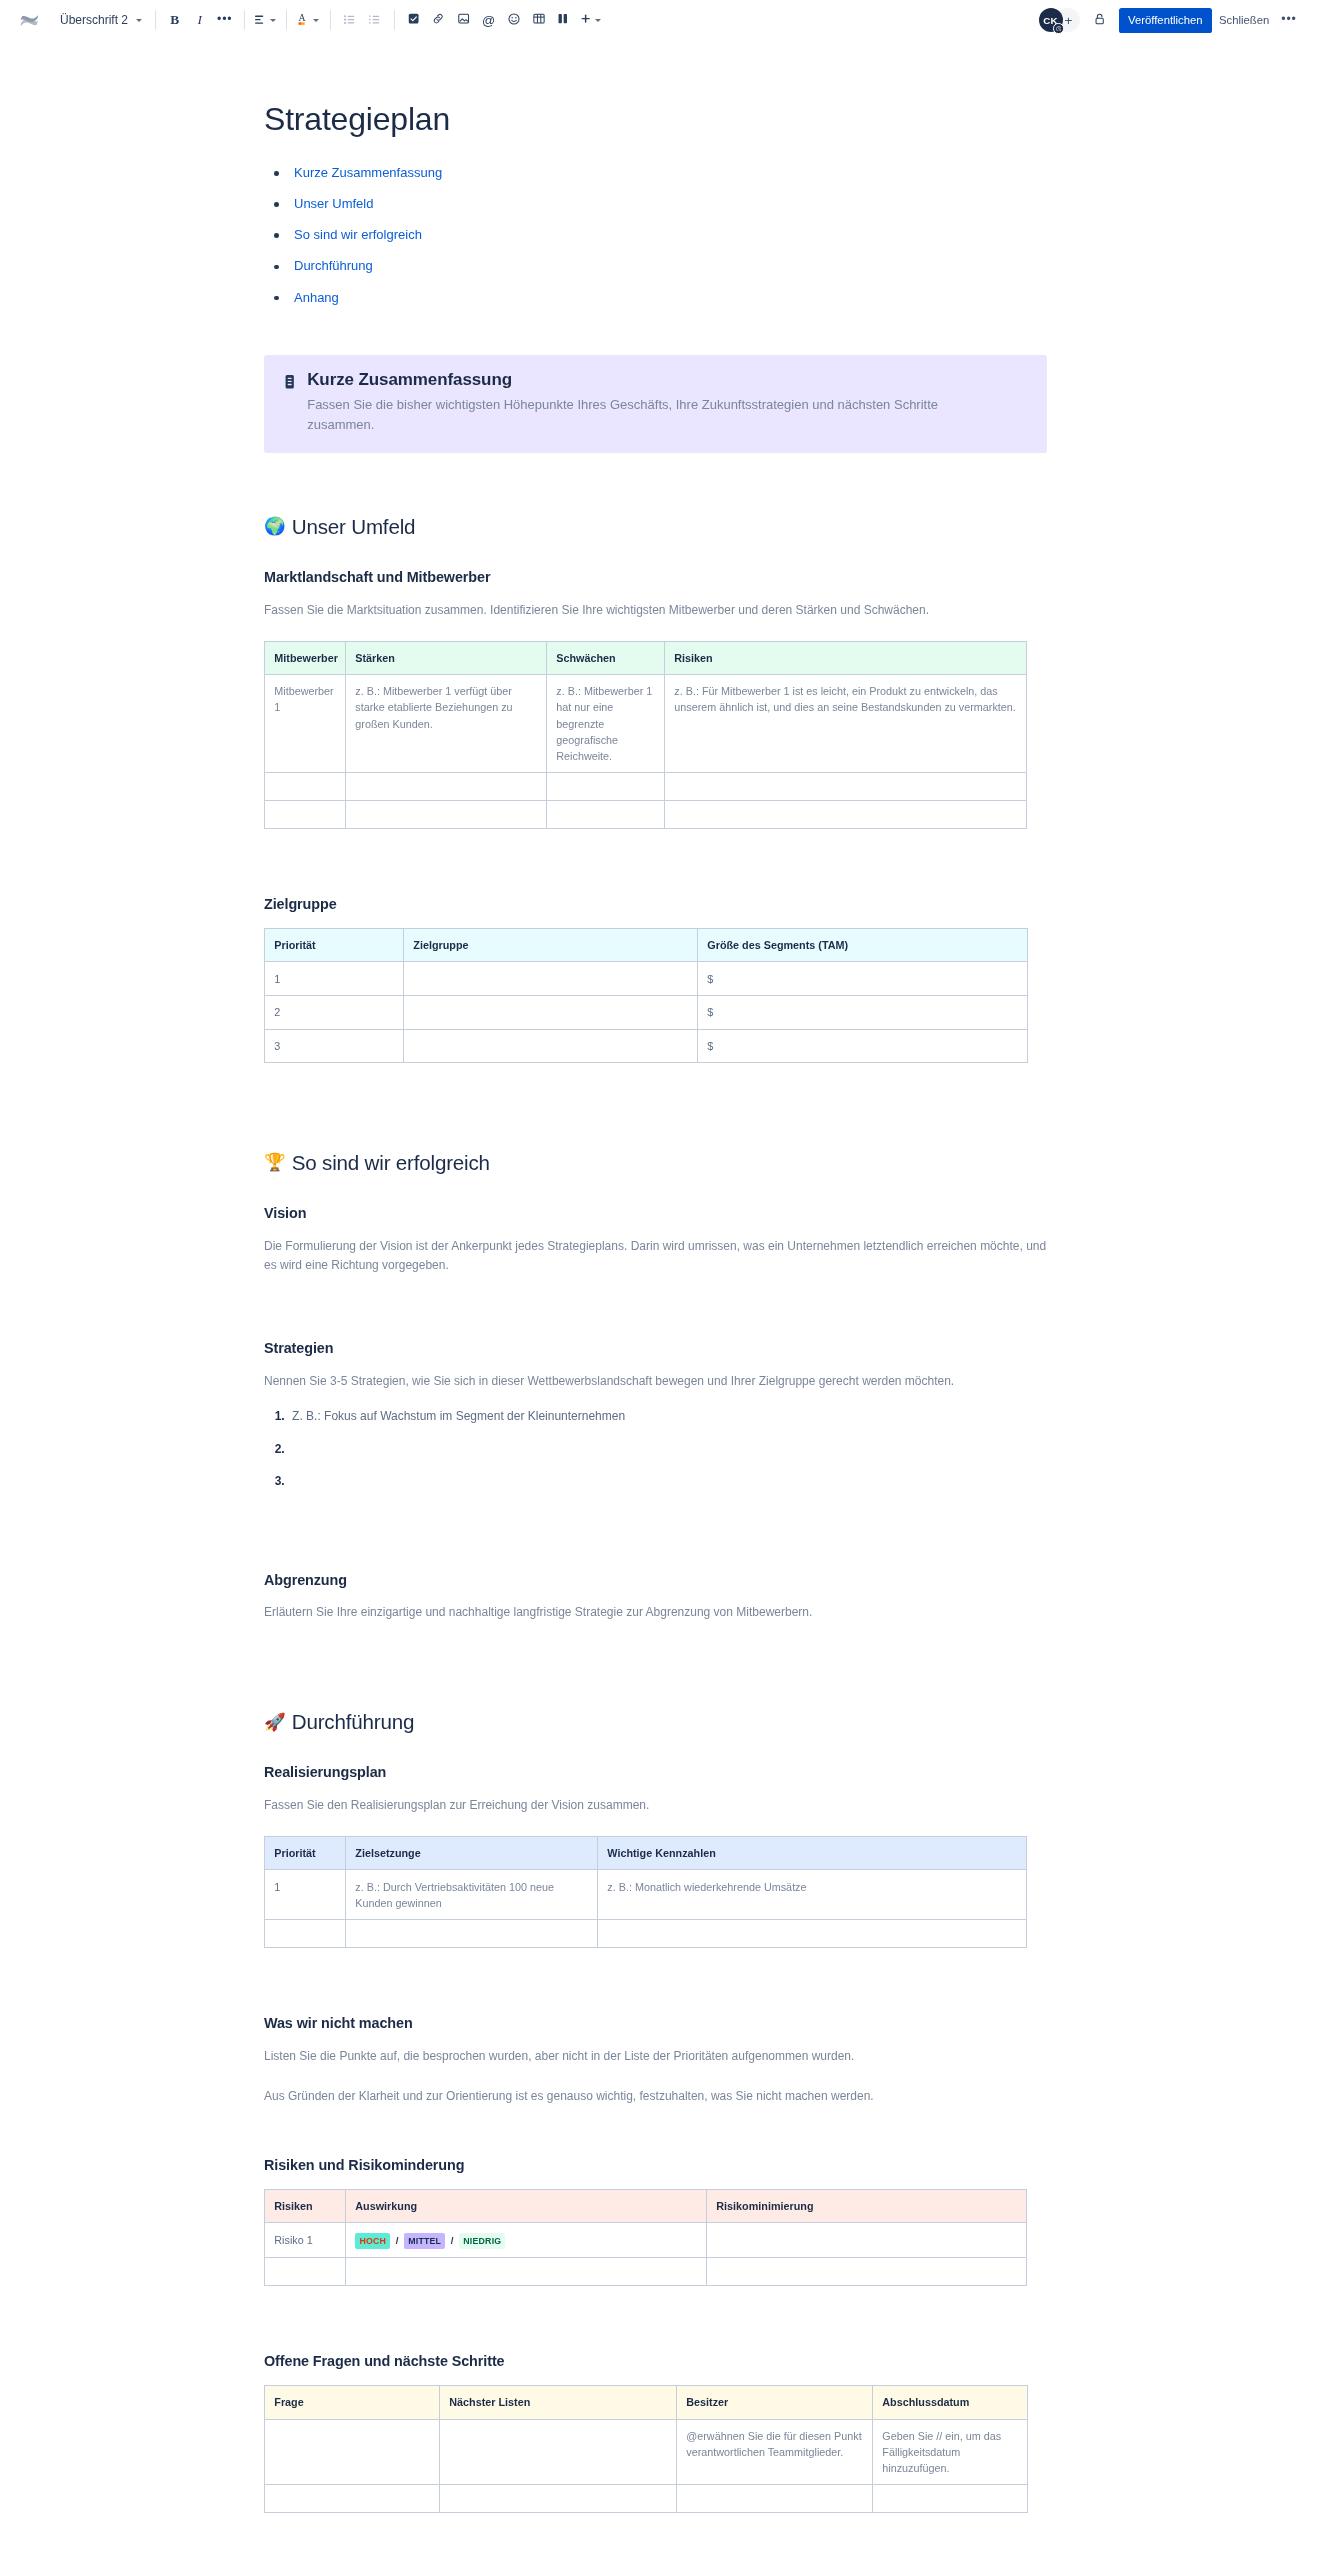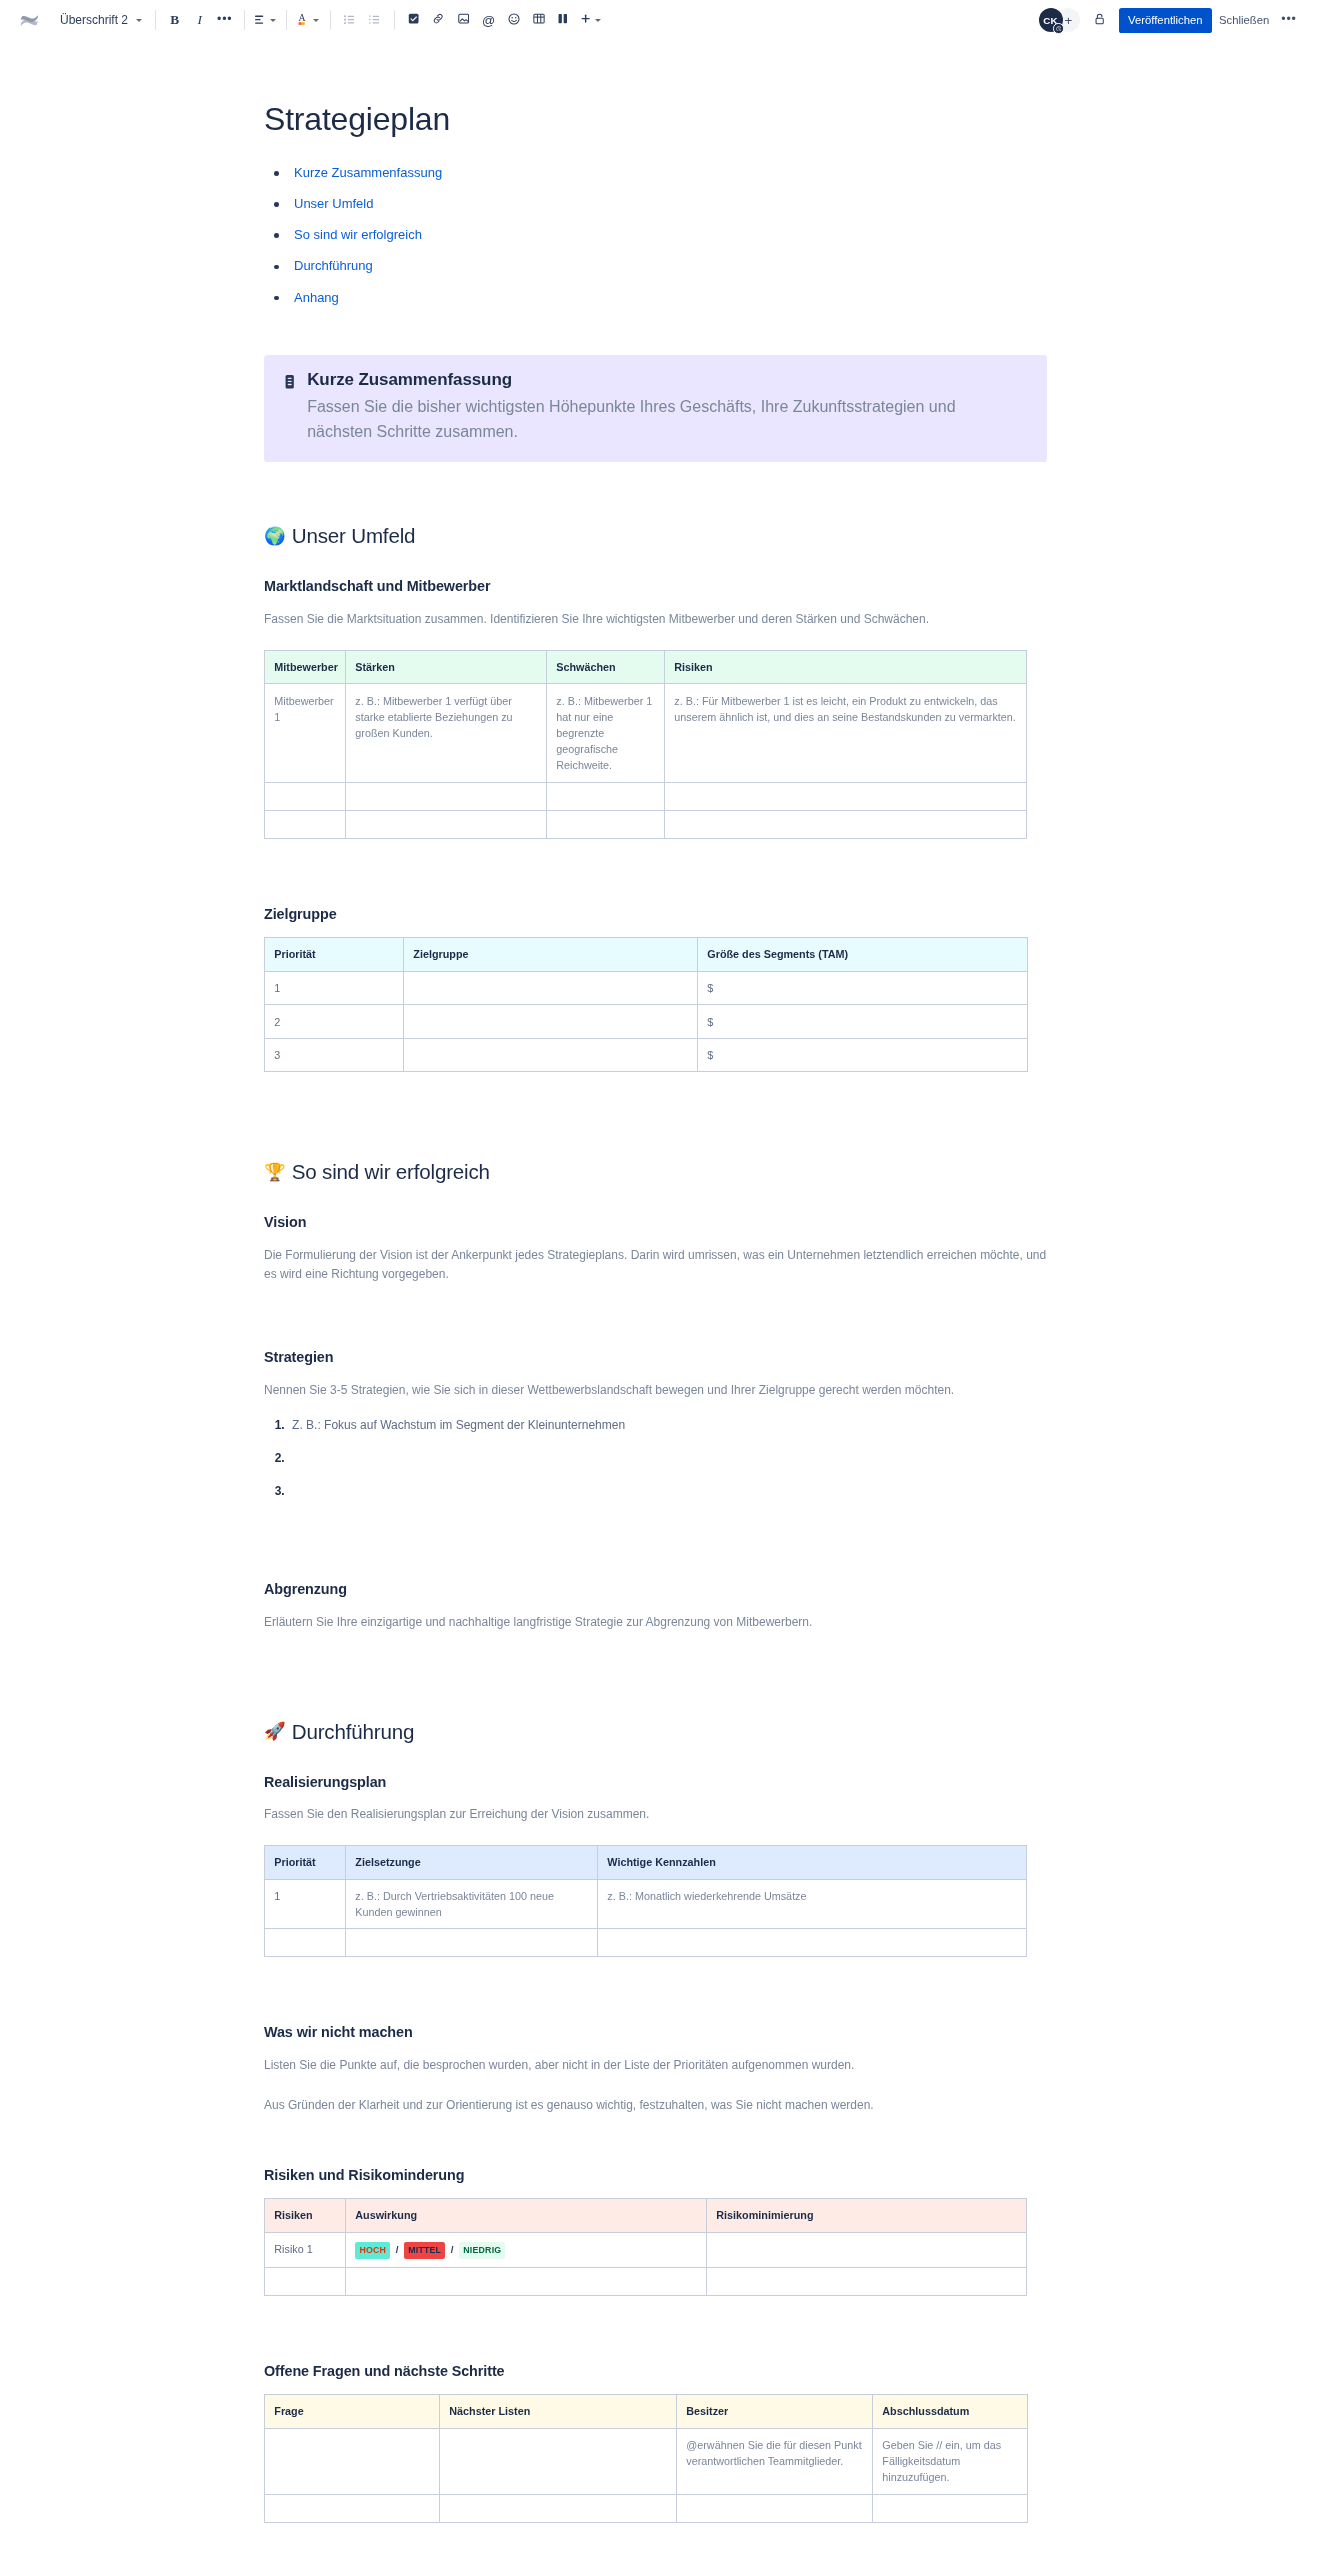--- a/index.html
+++ b/index.html
@@ -156,21 +156,21 @@
   .callout-icon { font-size: 13.4px; line-height: 1.2; padding-top: 3.6px; flex:0 0 auto; }
   .callout h2 {
     margin: 0 0 5.2px 0;
     font-size: 17px;
     font-weight: 600;
     color: #1c2b47;
     letter-spacing: -0.1px;
   }
   .callout p {
     margin: 0;
-    font-size: 16px;
+    font-size: 13px;
     line-height: 1.55;
     color: #7a869a;
     max-width: 701px;
   }
 
   
   h2.sec {
     font-size: 20.6px;
     font-weight: 500;
     color: #1c2b47;
@@ -249,21 +249,21 @@
 
   .badge {
     display: inline-block;
     border-radius: 2.1px;
     padding: 1.5px 4.1px;
     font-size: 8.8px;
     font-weight: 700;
     letter-spacing: 0.2px;
   }
   .badge-high { background: #5eead4; color: #de350b; }
-  .badge-mid  { background: #ef4444; color: #172b4d; }
+  .badge-mid  { background: #c4b5fd; color: #172b4d; }
   .badge-low  { background: #e3fcef; color: #006644; }
   .sep-slash { color:#253858; font-weight:700; margin: 0 2.6px; font-size: 9.8px; }
 </style>
 </head>
 <body>
 
 <div class="toolbar">
   <div class="tb-left">
 
     <div class="app-logo">

